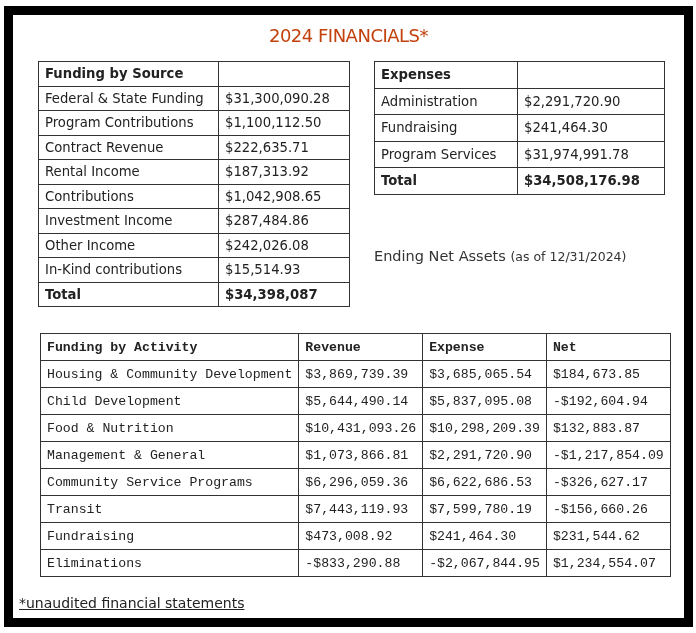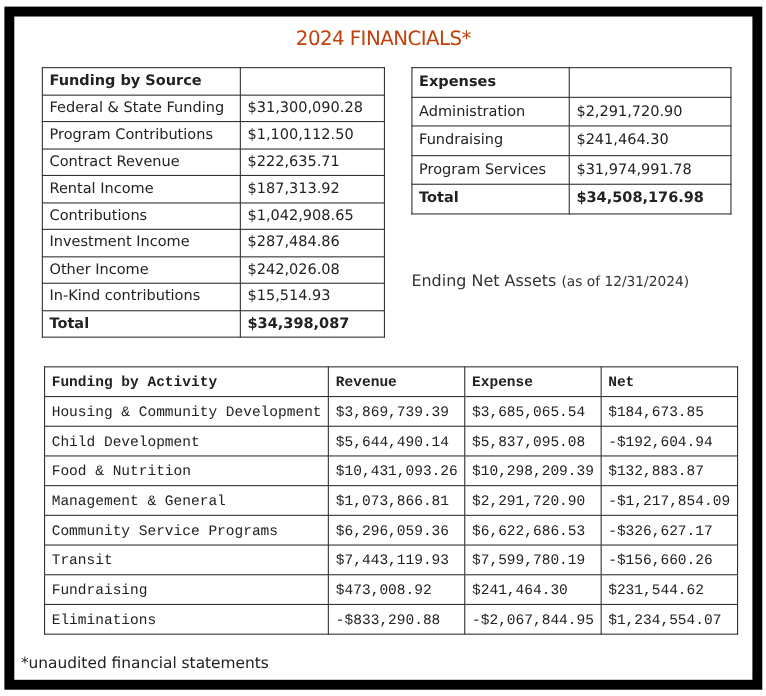--- a/index.html
+++ b/index.html
@@ -17,21 +17,21 @@
     .src { left:25px; top:46px; width:312px; }
     .src td:first-child { width:167px; }
     .exp { left:361px; top:46px; width:291px; }
     .exp td:first-child { width:130px; }
     .exp td { height:25.5px; }
     .act { left:27px; top:318px; width:626px;font-family:Liberation Mono, monospace; }
     .act td { height:26px; }
     .net-assets { position:absolute; left:361px; top:233px; font-size:14.5px; color:#333; }
     .net-assets .small { font-size:12.5px; }
     .net-assets .val { font-weight:bold; font-size:15.5px; margin-top:3px; }
-    .footnote { position:absolute; left:6px; top:580px; font-size:14px; color:#222; }
+    .footnote { position:absolute; left:6px; top:580px; font-size:14px; color:#222;text-decoration:underline; }
   </style>
 </head>
 <body>
 
 <div class="frame">
   <div class="title">2024 FINANCIALS*</div>
 
   <table class="src">
     <tbody>
         <tr>

